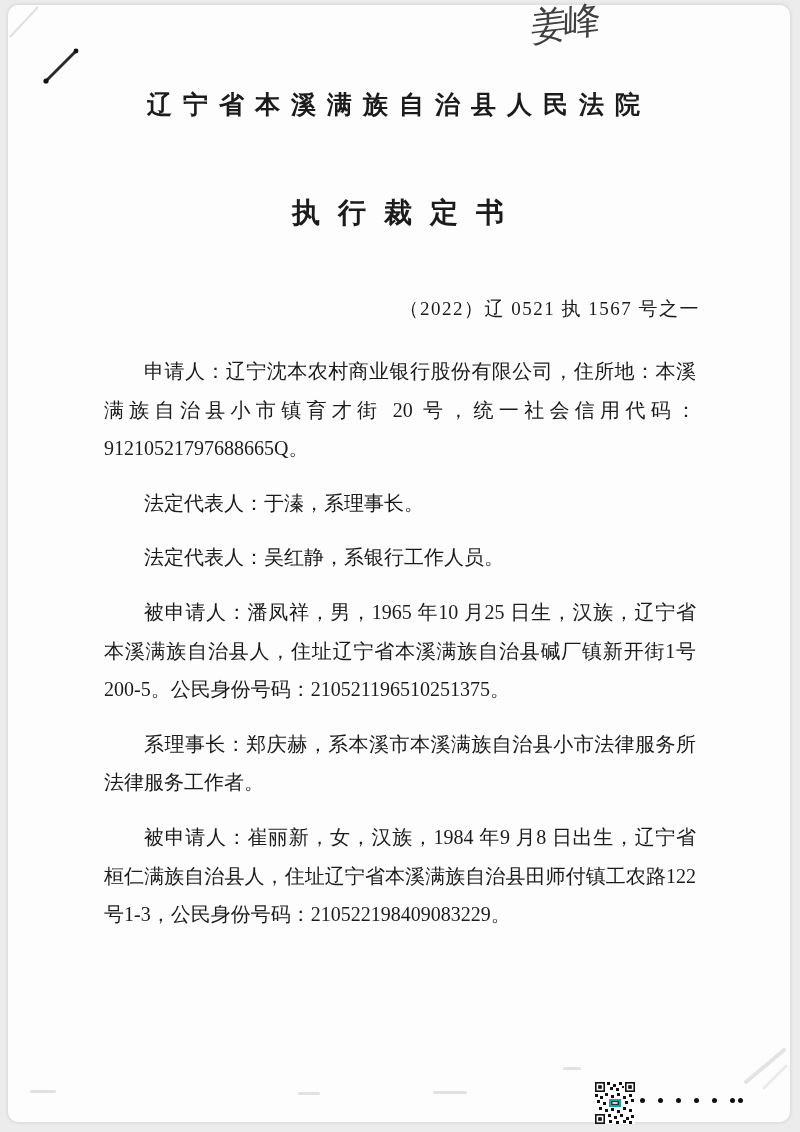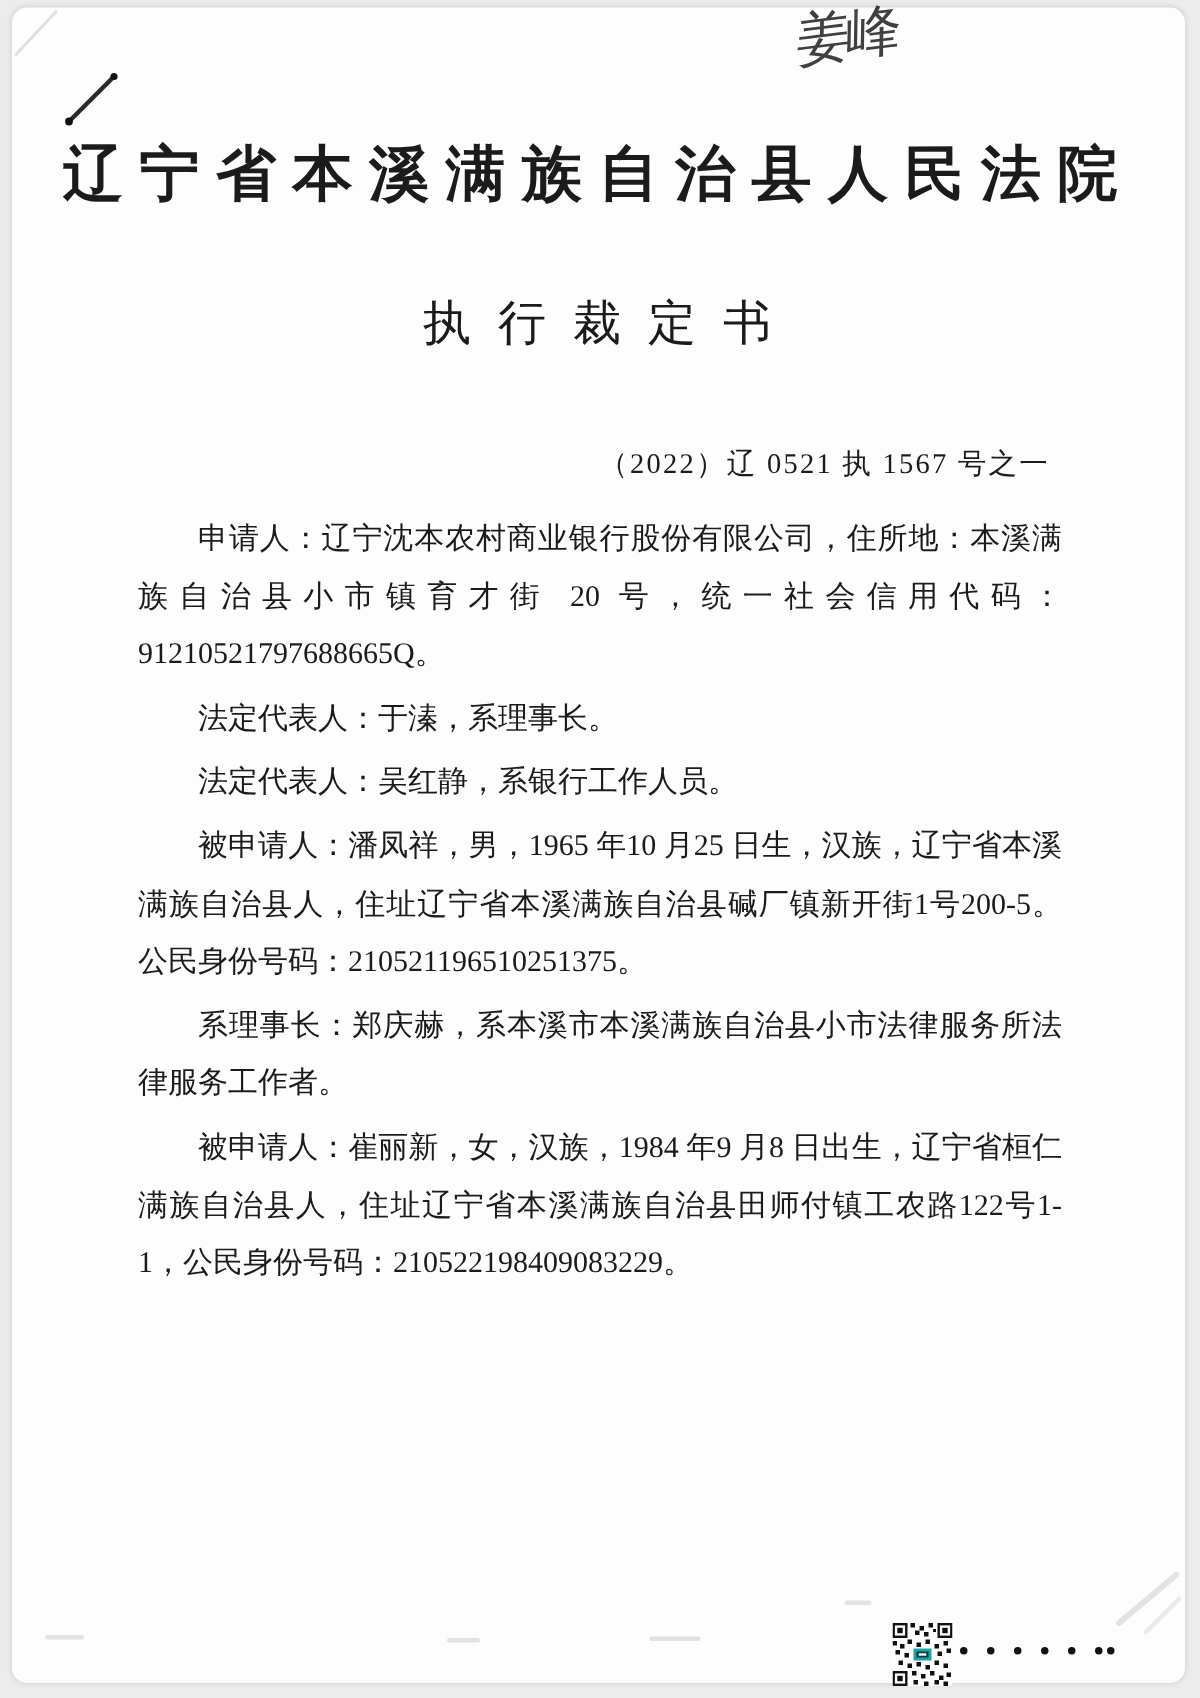--- a/index.html
+++ b/index.html
@@ -8,35 +8,35 @@
     background:#ececec;overflow:hidden;
     font-family:"Liberation Serif","DejaVu Serif",serif;color:#1b1b1b;
   }
   .page{
     position:absolute;left:8px;top:5px;width:782px;height:1117px;
     background:#fdfdfd;border-radius:10px;
     box-shadow:0 0 4px rgba(0,0,0,.14);
   }
   .court-name{
     position:absolute;top:83px;left:0;right:0;text-align:center;
-    font-size:40px;font-weight:bold;letter-spacing:11px;white-space:nowrap;
+    font-size:25px;font-weight:bold;letter-spacing:11px;white-space:nowrap;
   }
   .doc-title{
     position:absolute;top:189px;left:16px;right:0;text-align:center;
-    font-size:32px;font-weight:normal;letter-spacing:18px;white-space:nowrap;
+    font-size:28px;font-weight:bold;letter-spacing:18px;white-space:nowrap;
   }
   .case-number{
     position:absolute;top:291px;right:90px;
     font-size:19px;letter-spacing:1.5px;white-space:nowrap;margin-left:24px;
   }
   .body-text{
     position:absolute;top:331px;left:80px;width:624px;
     font-size:20px;line-height:38.6px;text-align:justify;
   }
-  .body-text p{margin:4px;text-indent:2em;}
+  .body-text p{margin:16px;text-indent:2em;}
   .signature{
     position:absolute;left:523px;top:-6px;
     font-size:37px;font-weight:normal;color:#262626;
     transform:rotate(-7deg) skewX(-8deg);
     letter-spacing:-4px;opacity:.88;white-space:nowrap;
   }
   .pen-mark,.corner-edge,.crease-mark{position:absolute;pointer-events:none;}
   .pen-mark{left:30px;top:38px;}
   .corner-edge{left:0;top:0;}
   .crease-mark{left:728px;top:1035px;}
@@ -72,21 +72,21 @@
     <div class="doc-title">执行裁定书</div>
 
     <div class="case-number">（2022）辽 0521 执 1567 号之一</div>
 
     <div class="body-text">
       <p>申请人：辽宁沈本农村商业银行股份有限公司，住所地：本溪满族自治县小市镇育才街 20 号，统一社会信用代码：91210521797688665Q。</p>
       <p>法定代表人：于溱，系理事长。</p>
       <p>法定代表人：吴红静，系银行工作人员。</p>
       <p>被申请人：潘凤祥，男，1965 年10 月25 日生，汉族，辽宁省本溪满族自治县人，住址辽宁省本溪满族自治县碱厂镇新开街1号200-5。公民身份号码：210521196510251375。</p>
       <p>系理事长：郑庆赫，系本溪市本溪满族自治县小市法律服务所法律服务工作者。</p>
-      <p>被申请人：崔丽新，女，汉族，1984 年9 月8 日出生，辽宁省桓仁满族自治县人，住址辽宁省本溪满族自治县田师付镇工农路122号1-1，公民身份号码：210522198409083229。</p>
+      <p>被申请人：崔丽新，女，汉族，1984 年9 月8 日出生，辽宁省桓仁满族自治县人，住址辽宁省本溪满族自治县田师付镇工农路122号1-3，公民身份号码：210522198409083229。</p>
     </div>
 
     <span class="noise" style="left:22px;top:1085px;width:26px;"></span>
     <span class="noise" style="left:290px;top:1087px;width:22px;"></span>
     <span class="noise" style="left:425px;top:1086px;width:34px;"></span>
     <span class="noise" style="left:555px;top:1062px;width:18px;"></span>
 
     <svg class="crease-mark" width="60" height="60">
       <path d="M10 42 L48 10" stroke="#d9d9d9" stroke-width="4" stroke-linecap="round" opacity="0.7"></path>
       <path d="M28 48 L50 26" stroke="#e3e3e3" stroke-width="3" stroke-linecap="round" opacity="0.7"></path>

